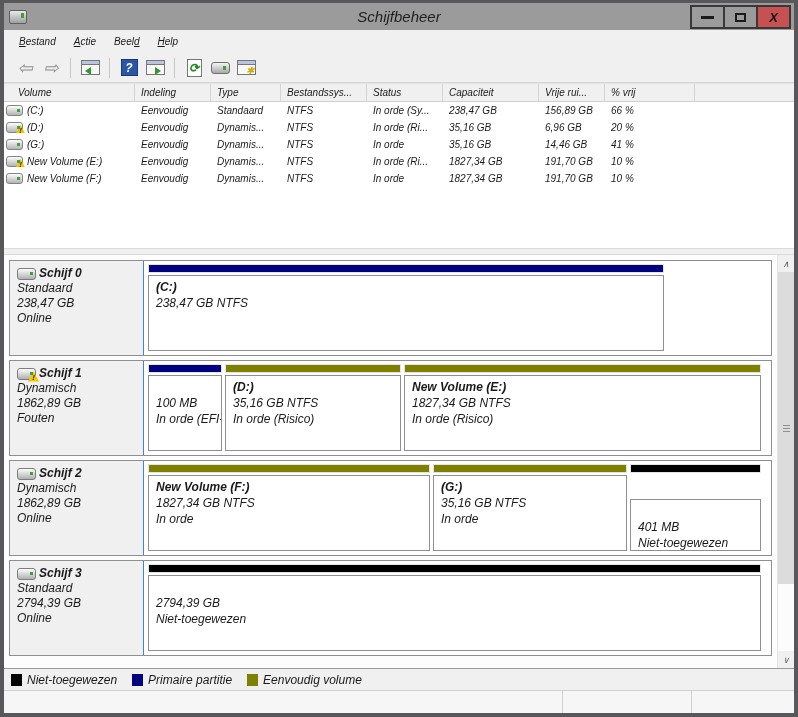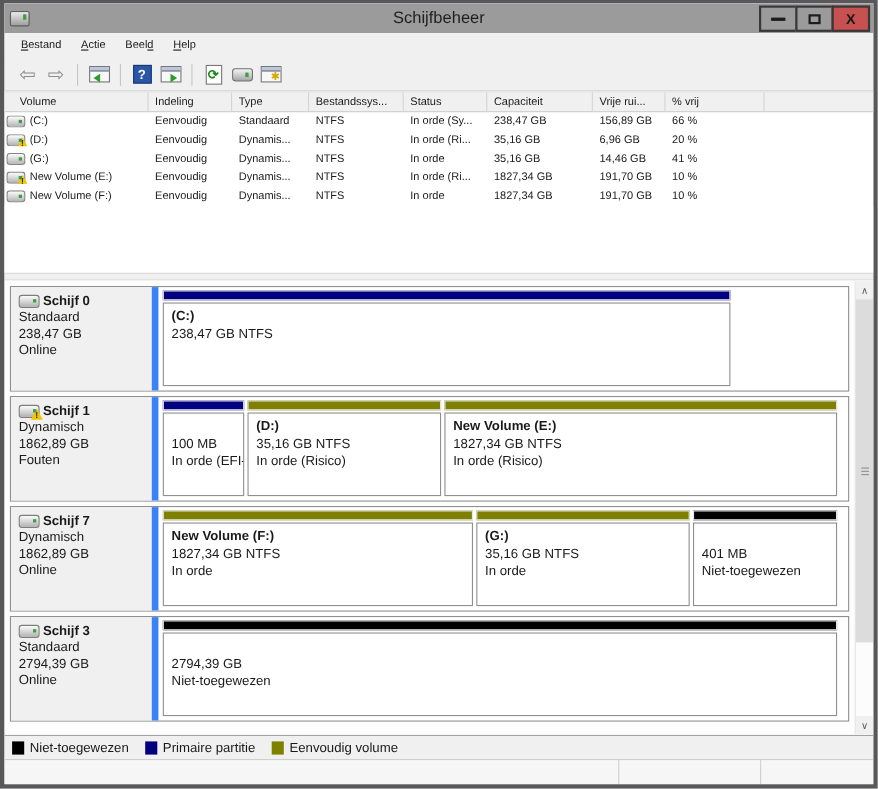--- a/index.html
+++ b/index.html
@@ -5,20 +5,21 @@
   * { box-sizing: border-box; margin: 0; padding: 0; }
   html,body { width:798px; height:717px; }
   body { font-family:"Liberation Sans", sans-serif; }
 
   .window {
     width:798px; height:717px;
     border:4px solid #58585a; border-top-width:3px;
     background:#f0f0f0;
     display:flex; flex-direction:column;
     overflow:hidden;
+    font-style:italic;
   }
 
   
   .titlebar { height:27px; background:#9b9b9b; position:relative; display:flex; align-items:center; flex-shrink:0; }
   .titlebar-icon { width:18px; height:14px; margin-left:5px; position:relative;
     background:linear-gradient(#e9e9e9,#9f9f9f); border:1px solid #5f5f5f; border-radius:2px; }
   .titlebar-icon::after { content:""; position:absolute; right:2px; top:2px; width:3px; height:5px; background:#3f9e3f; }
   .title { position:absolute; left:0; right:0; text-align:center; font-size:15px; color:#1f1f1f; }
   .win-controls { position:absolute; right:3px; top:2px; display:flex; }
   .ctrl-btn { width:35px; height:24px; border:2px solid #383838; background:#9b9b9b;
@@ -76,21 +77,21 @@
     display:flex; align-items:flex-end; justify-content:center; }
   .warn-badge::after { content:"!"; font-size:8px; font-weight:bold; color:#3a2d00; line-height:9px; }
 
   .list-filler { flex:1; background:#fff; }
 
   .splitter { height:7px; background:#f0f0f0; border-top:1px solid #dadada; border-bottom:1px solid #dadada; flex-shrink:0; }
 
   
   .graph-pane { flex:1; background:#fdfdfd; position:relative; padding:5px 22px 0 5px; overflow:hidden; }
   .disk-row { display:flex; height:96px; margin-bottom:4px; border:1px solid #8f8f8f; background:#fff; }
-  .disk-info { width:134px; flex-shrink:0; background:#f0f0f0; border-right:6px solid #3b82f6;
+  .disk-info { width:134px; flex-shrink:0; background:#f0f0f0; border-right:1px solid #3b82f6;
     padding:5px 0 0 7px; font-size:12px; line-height:15px; color:#1a1a1a; }
   .disk-name-row { display:flex; align-items:center; gap:3px; font-weight:bold; }
   .disk-ico { width:19px; height:12px; flex-shrink:0; background:linear-gradient(#fdfdfd,#b0b0b0);
     border:1px solid #7d7d7d; border-radius:3px; position:relative; }
   .disk-ico::after { content:""; position:absolute; right:2px; top:3px; width:3px; height:3px; background:#3f9e3f; }
 
   .part-area { flex:1; display:flex; gap:3px; padding:3px 10px 4px 4px; min-width:0; }
   .part { display:flex; flex-direction:column; min-width:0; }
   .part-bar { height:9px; border:1px solid #e4e4e4; flex-shrink:0; }
   .part-box { flex:1; margin-top:2px; border:1px solid #8f8f8f; background:#fff;
@@ -335,21 +336,21 @@
             <div>In orde (Risico)</div>
           </div>
         </div>
       </div>
     </div>
 
     <div class="disk-row">
       <div class="disk-info">
         <div class="disk-name-row">
             <span class="disk-ico"></span>
-            <span>Schijf 7</span>
+            <span>Schijf 2</span>
           </div>
         <div>Dynamisch</div>
         <div>1862,89 GB</div>
         <div>Online</div>
       </div>
       <div class="part-area">
         <div class="part" style="width:282px; flex-shrink:0;">
           <div class="part-bar" style="background-color: rgb(128, 128, 0);"></div>
           <div class="part-box">
             <div class="part-name">New Volume (F:)</div>
@@ -358,21 +359,21 @@
           </div>
         </div>
         <div class="part" style="width:194px; flex-shrink:0;">
           <div class="part-bar" style="background-color: rgb(128, 128, 0);"></div>
           <div class="part-box">
             <div class="part-name">(G:)</div>
             <div>35,16 GB NTFS</div>
             <div>In orde</div>
           </div>
         </div>
-        <div class="part" style="flex:1;">
+        <div class="part" style="flex:1;gap:24px;">
           <div class="part-bar" style="background-color: rgb(0, 0, 0);"></div>
           <div class="part-box">
             <div class="part-name"></div>
             <div>401 MB</div>
             <div>Niet-toegewezen</div>
           </div>
         </div>
       </div>
     </div>
 

